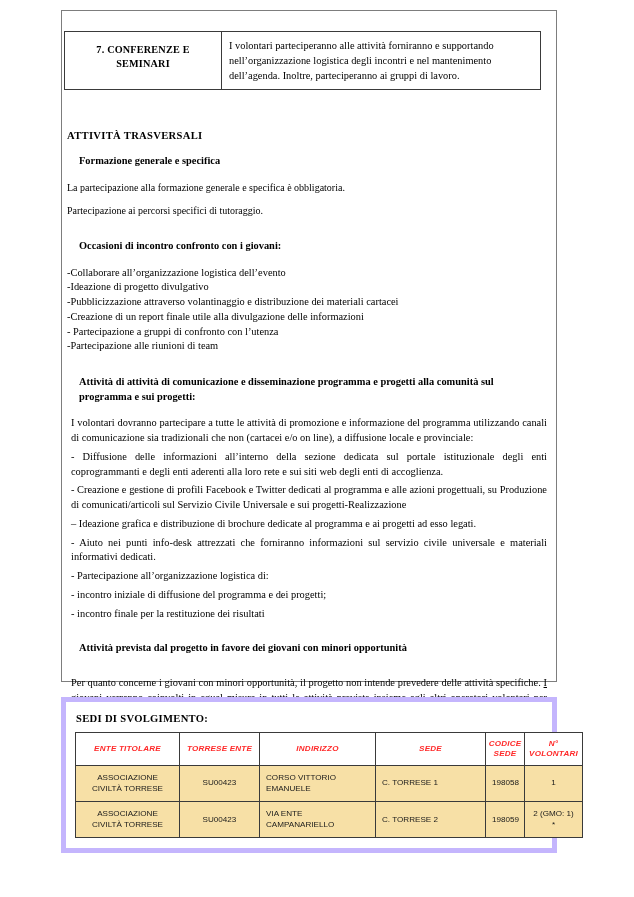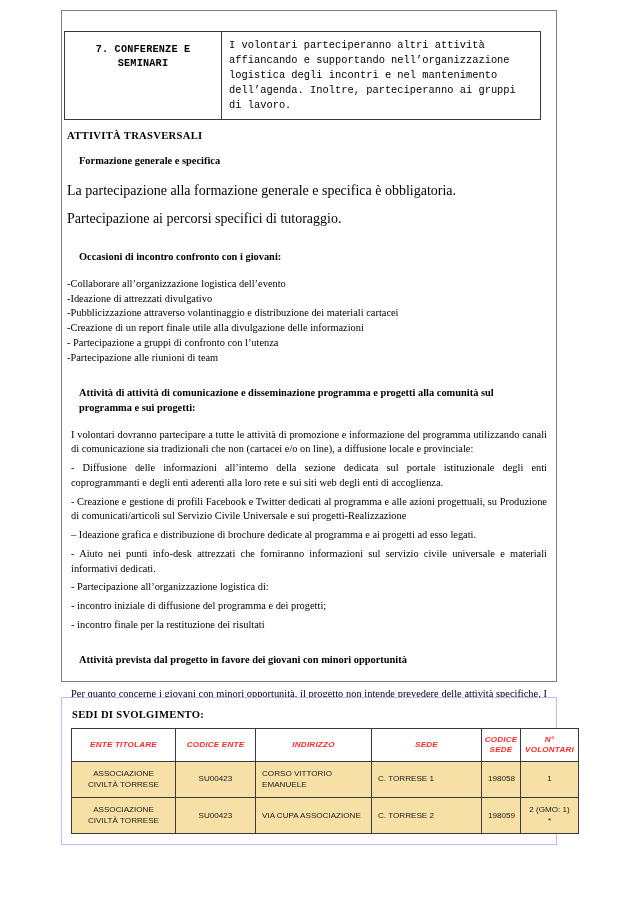--- a/index.html
+++ b/index.html
@@ -23,21 +23,20 @@
   }
 
   
   .activity-table {
     position: absolute;
     left: 64px;
     top: 31px;
     width: 477px;
     border-collapse: collapse;
     table-layout: fixed;
-    font-family: Liberation Mono, monospace;
   }
   .activity-table td {
     border: 1px solid #3a3a3a;
     vertical-align: top;
     padding: 6px 7px 6px 7px;
     font-size: 10.2px;
     line-height: 1.35;
   }
   .activity-table td.act-name {
     width: 142px;
@@ -77,21 +76,21 @@
     margin: 0 0 13px 0;
     letter-spacing: 0.3px;
   }
   h3.sub-title {
     font-size: 10.4px;
     font-weight: bold;
     margin: 12px;
     line-height: 1.4;
   }
   p.body-text {
-    font-size: 14px;
+    font-size: 10px;
     margin: 0;
     line-height: 1.42;
   }
   .gap-sm { height: 9px; }
   .gap-xs { height: 4px; }
 
   ul.dash-list {
     list-style: none;
     margin: 0;
     padding: 0;
@@ -110,21 +109,21 @@
     margin: 4px;
   }
   .u-line { text-decoration: underline; }
 
   
   .sedi-box {
     position: absolute;
     left: 61px;
     top: 697px;
     width: 496px;
-    border: 1px solid #c4b5fd;
+    border: 5px solid #c4b5fd;
     box-sizing: border-box;
     padding: 11px 9px 10px 9px;
     background: #ffffff;
   }
   .sedi-title {
     font-size: 10.6px;
     font-weight: bold;
     letter-spacing: 0.3px;
     margin: 0 0 8px 1px;
   }
@@ -170,42 +169,42 @@
 <body>
 
 <div class="page">
 
   <div class="content-box"></div>
 
   <table class="activity-table">
     <tbody>
       <tr>
         <td class="act-name">7. CONFERENZE E SEMINARI</td>
-        <td class="act-desc">I volontari parteciperanno altri attività affiancando e supportando nell’organizzazione logistica degli incontri e nel mantenimento dell’agenda. Inoltre, parteciperanno ai gruppi di lavoro.</td>
+        <td class="act-desc">I volontari parteciperanno alle attività forniranno e supportando nell’organizzazione logistica degli incontri e nel mantenimento dell’agenda. Inoltre, parteciperanno ai gruppi di lavoro.</td>
       </tr>
     </tbody>
   </table>
 
   <div class="body-content">
 
     <h2 class="section-title">ATTIVITÀ TRASVERSALI</h2>
 
     <h3 class="sub-title">Formazione generale e specifica</h3>
     <p class="body-text">La partecipazione alla formazione generale e specifica è obbligatoria.</p>
 
     <div class="gap-sm"></div>
 
     <p class="body-text">Partecipazione ai percorsi specifici di tutoraggio.</p>
 
     <div class="gap-sm"></div>
 
     <h3 class="sub-title">Occasioni di incontro confronto con i giovani:</h3>
     <ul class="dash-list">
       <li>-Collaborare all’organizzazione logistica dell’evento</li>
-      <li>-Ideazione di attrezzati divulgativo</li>
+      <li>-Ideazione di progetto divulgativo</li>
       <li>-Pubblicizzazione attraverso volantinaggio e distribuzione dei materiali cartacei</li>
       <li>-Creazione di un report finale utile alla divulgazione delle informazioni</li>
       <li>- Partecipazione a gruppi di confronto con l’utenza</li>
       <li>-Partecipazione alle riunioni di team</li>
     </ul>
 
     <div class="gap-sm"></div>
 
     <h3 class="sub-title">Attività di attività di comunicazione e disseminazione programma e progetti alla comunità sul programma e sui progetti:</h3>
     <p class="justified">I volontari dovranno partecipare a tutte le attività di promozione e informazione del programma utilizzando canali di comunicazione sia tradizionali che non (cartacei e/o on line), a diffusione locale e provinciale:</p>
@@ -234,40 +233,40 @@
         <col class="col-ente">
           <col class="col-codice">
           <col class="col-indir">
         <col class="col-sede">
           <col class="col-csede">
           <col class="col-nvol">
       </colgroup>
       <thead>
         <tr>
           <th>ENTE TITOLARE</th>
-          <th>CODICE ENTE</th>
+          <th>TORRESE ENTE</th>
           <th>INDIRIZZO</th>
           <th>SEDE</th>
           <th>CODICE SEDE</th>
           <th>N° VOLONTARI</th>
         </tr>
       </thead>
       <tbody>
         <tr>
           <td class="c-center">ASSOCIAZIONE CIVILTÀ TORRESE</td>
           <td class="c-center">SU00423</td>
           <td class="c-left">CORSO VITTORIO EMANUELE</td>
           <td class="c-left">C. TORRESE 1</td>
           <td class="c-center">198058</td>
           <td class="c-center">1</td>
         </tr>
         <tr>
           <td class="c-center">ASSOCIAZIONE CIVILTÀ TORRESE</td>
           <td class="c-center">SU00423</td>
-          <td class="c-left">VIA CUPA ASSOCIAZIONE</td>
+          <td class="c-left">VIA ENTE CAMPANARIELLO</td>
           <td class="c-left">C. TORRESE 2</td>
           <td class="c-center">198059</td>
           <td class="c-center">2 (GMO: 1) *</td>
         </tr>
       </tbody>
     </table>
   </div>
 
 </div>
 

